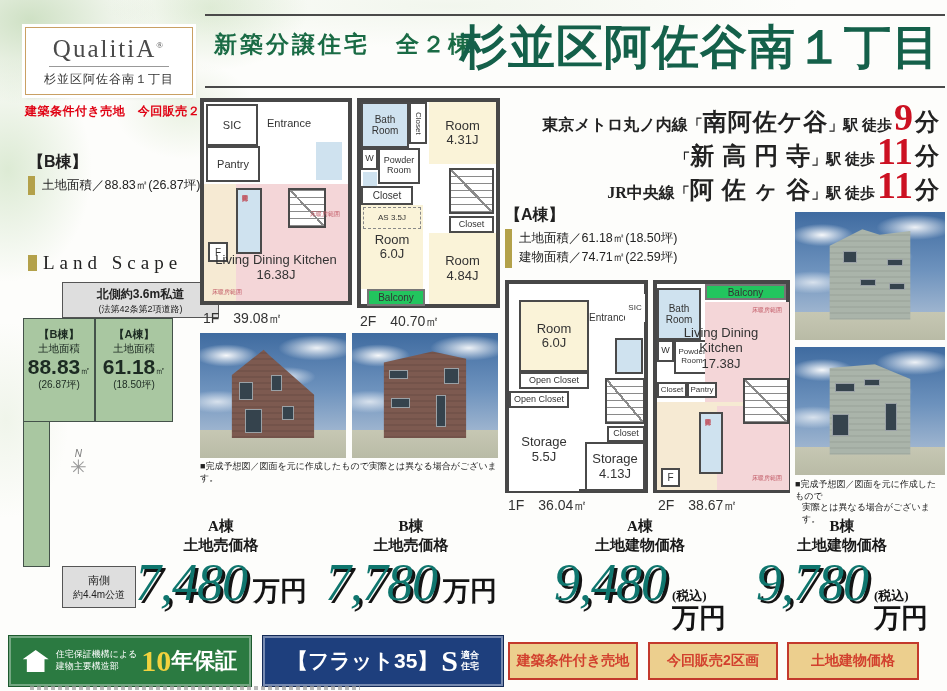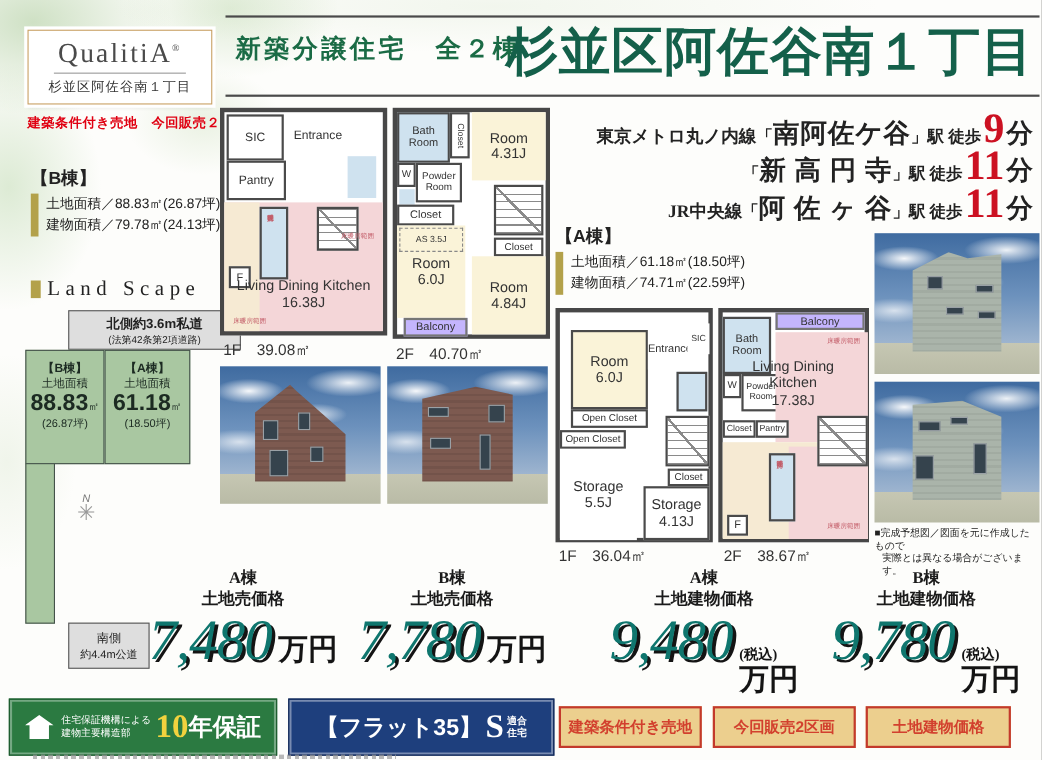--- a/index.html
+++ b/index.html
@@ -56,21 +56,21 @@
   .compass-n{font-size:10px;font-style:italic;}
   .compass-star{font-size:20px;line-height:.8;color:#999;}
   
   .plan{position:absolute;background:#fff;border:4px solid #474747;box-sizing:border-box;}
   .room{position:absolute;background:#fff;border:2px solid #4a4a4a;box-sizing:border-box;display:flex;flex-direction:column;align-items:center;justify-content:center;text-align:center;color:#333;line-height:1.1;}
   .room.nb{border:none;}
   .cream{background:#faf3d8;}
   .pink{background:#f4d6d8;}
   .blue{background:#cfe2ef;}
   .beige{background:#f6ead3;}
-  .balc{background:#c4b5fd;border:2px solid #767676;}
+  .balc{background:#22c55e;border:2px solid #767676;}
   .stairs{position:absolute;box-sizing:border-box;border:2px solid #4a4a4a;background-color:#fff;background-image:linear-gradient(to top right,transparent 48%,#8a8a8a 48%,#8a8a8a 52%,transparent 52%),repeating-linear-gradient(0deg,#8a8a8a 0 1px,transparent 1px 7px);}
   .heated{position:absolute;font-size:6px;color:#c25a66;white-space:nowrap;}
   .area-lbl{position:absolute;font-size:14px;color:#333;}
   .f10{font-size:10px;} .f9{font-size:9px;} .f8{font-size:8px;} .f11{font-size:11px;} .f13{font-size:13px;}
   .vert{writing-mode:vertical-rl;}
   .dashed{border:1px dashed #888;background:
      linear-gradient(to top right,transparent 49%,#bbb 49%,#bbb 51%,transparent 51%),
      linear-gradient(to bottom right,transparent 49%,#bbb 49%,#bbb 51%,transparent 51%);}
   
   .photo{position:absolute;overflow:hidden;background:linear-gradient(#3f6ba0 0%,#6d92bd 45%,#9db4cf 78%,#c6c7b3 78%,#b9bba6 100%);}
@@ -156,21 +156,20 @@
         <span class="acc-unit">分</span>
     </div>
   </div>
 
   <div class="abs" style="left:28px;top:152px;width:190px;">
     <div class="info-name">【B棟】</div>
     <div class="info-body">
       <div class="gold-bar"></div>
       <div class="info-lines">
         <div>土地面積／88.83㎡(26.87坪)</div>
-        <div>建物面積／79.78㎡(24.13坪)</div>
       </div>
     </div>
   </div>
 
   <div class="abs ls-head">
     <div class="gold-sq"></div>
     <div class="ls-text">Land Scape</div>
   </div>
 
   <div class="abs plot-wrap">
@@ -280,20 +279,21 @@
     </div>
   </div>
   <div class="photo" style="left:352px;top:333px;width:146px;height:125px;">
     <div class="house brick shape-b">
       <div class="win" style="left:12%;top:24%;width:18%;height:8%;"></div>
       <div class="win" style="left:70%;top:22%;width:14%;height:16%;"></div>
       <div class="win" style="left:14%;top:56%;width:18%;height:8%;"></div>
       <div class="win" style="left:62%;top:52%;width:8%;height:34%;"></div>
     </div>
   </div>
+  <div class="caption" style="left:200px;top:461px;width:300px;">■完成予想図／図面を元に作成したもので実際とは異なる場合がございます。</div>
 
   <div class="abs" style="left:505px;top:205px;width:200px;">
     <div class="info-name">【A棟】</div>
     <div class="info-body">
       <div class="gold-bar"></div>
       <div class="info-lines">
         <div>土地面積／61.18㎡(18.50坪)</div>
         <div>建物面積／74.71㎡(22.59坪)</div>
       </div>
     </div>

